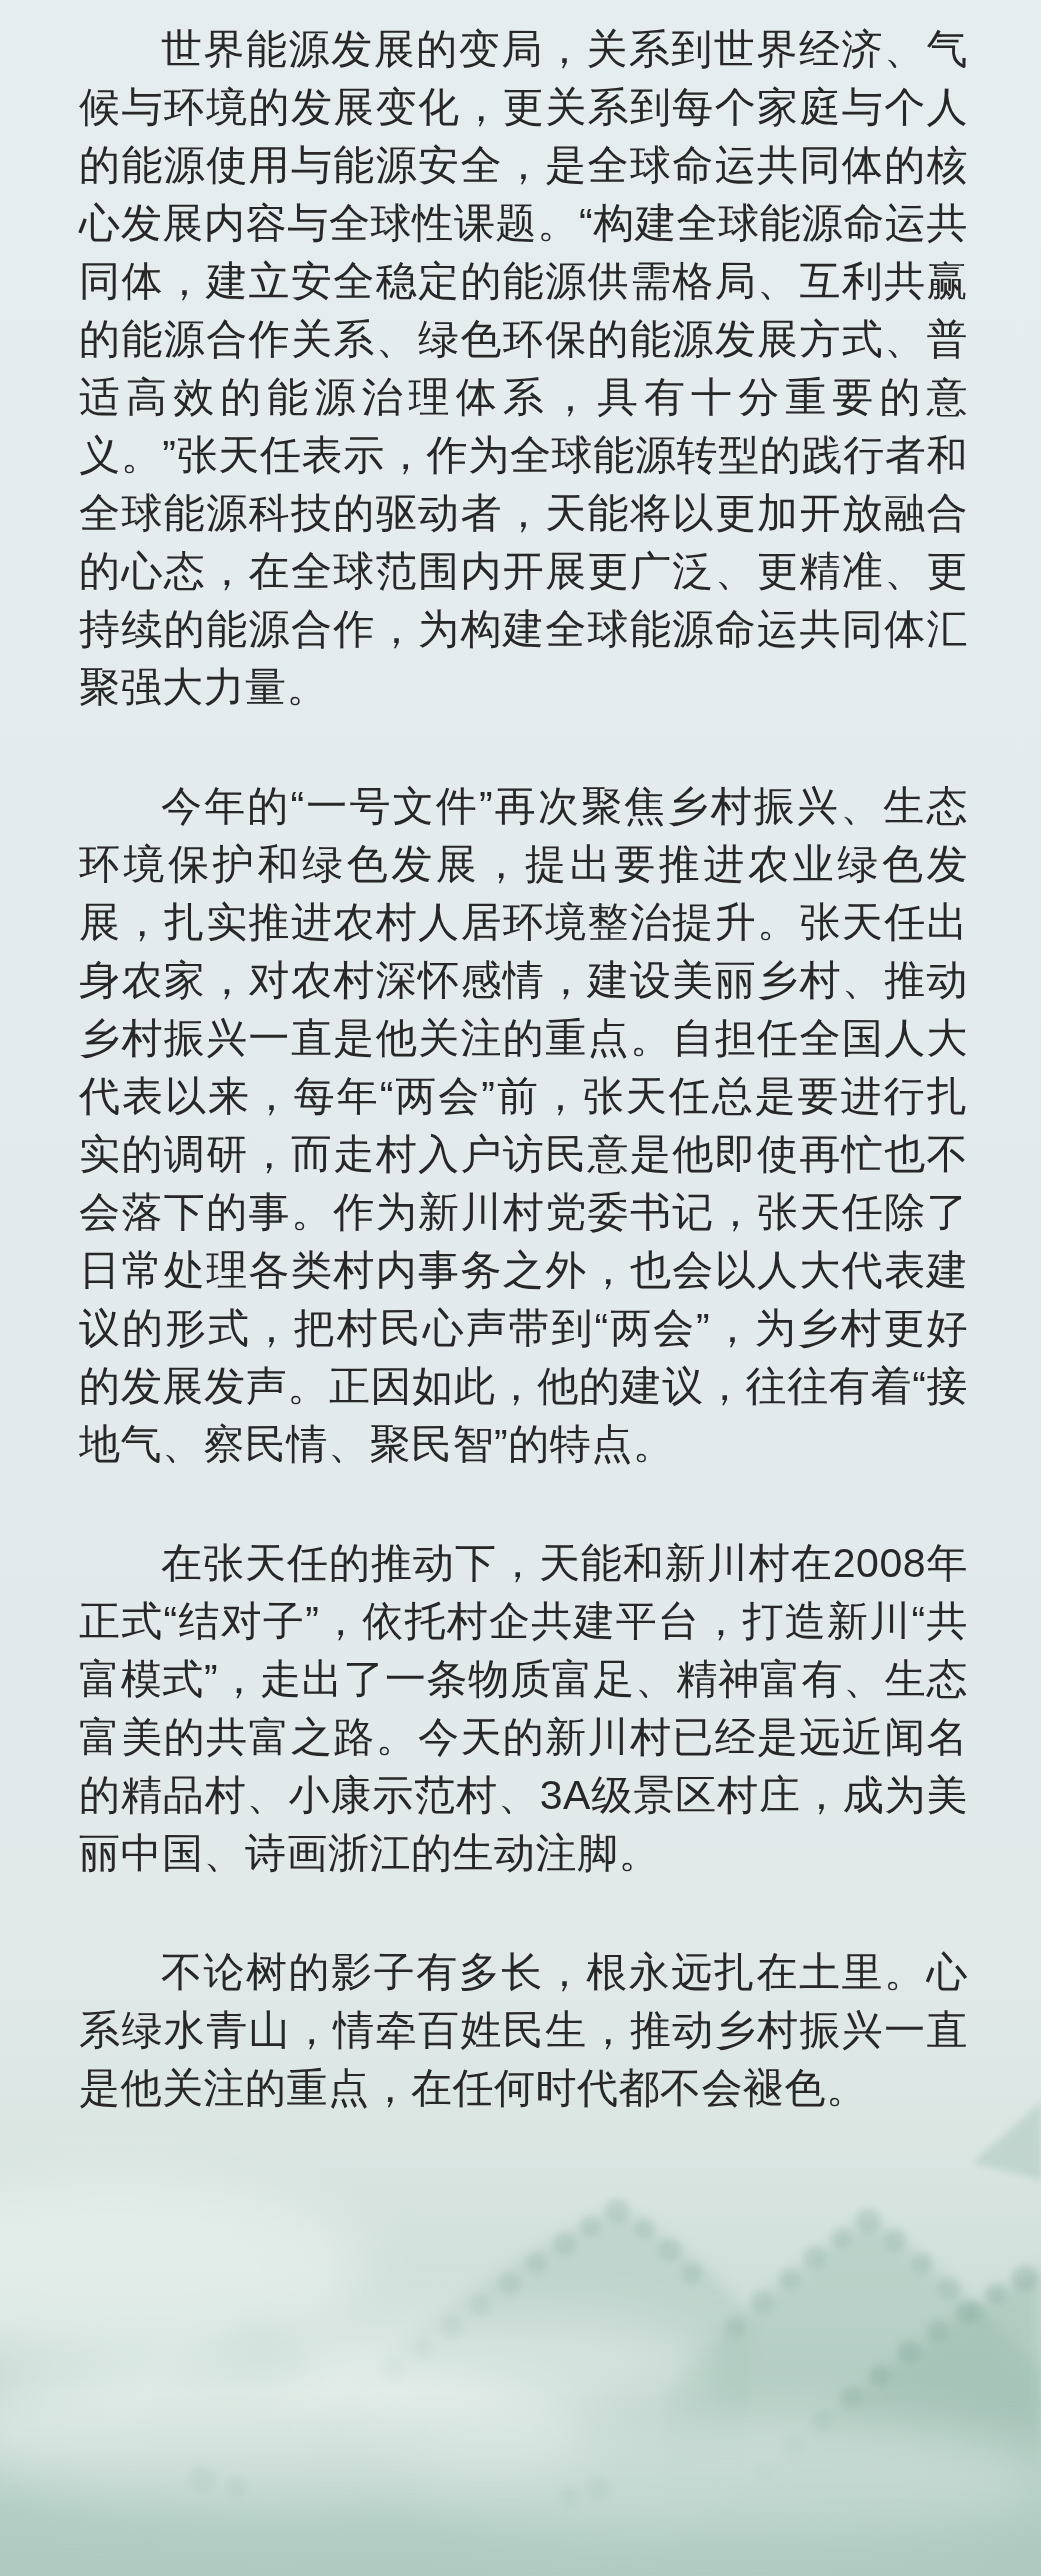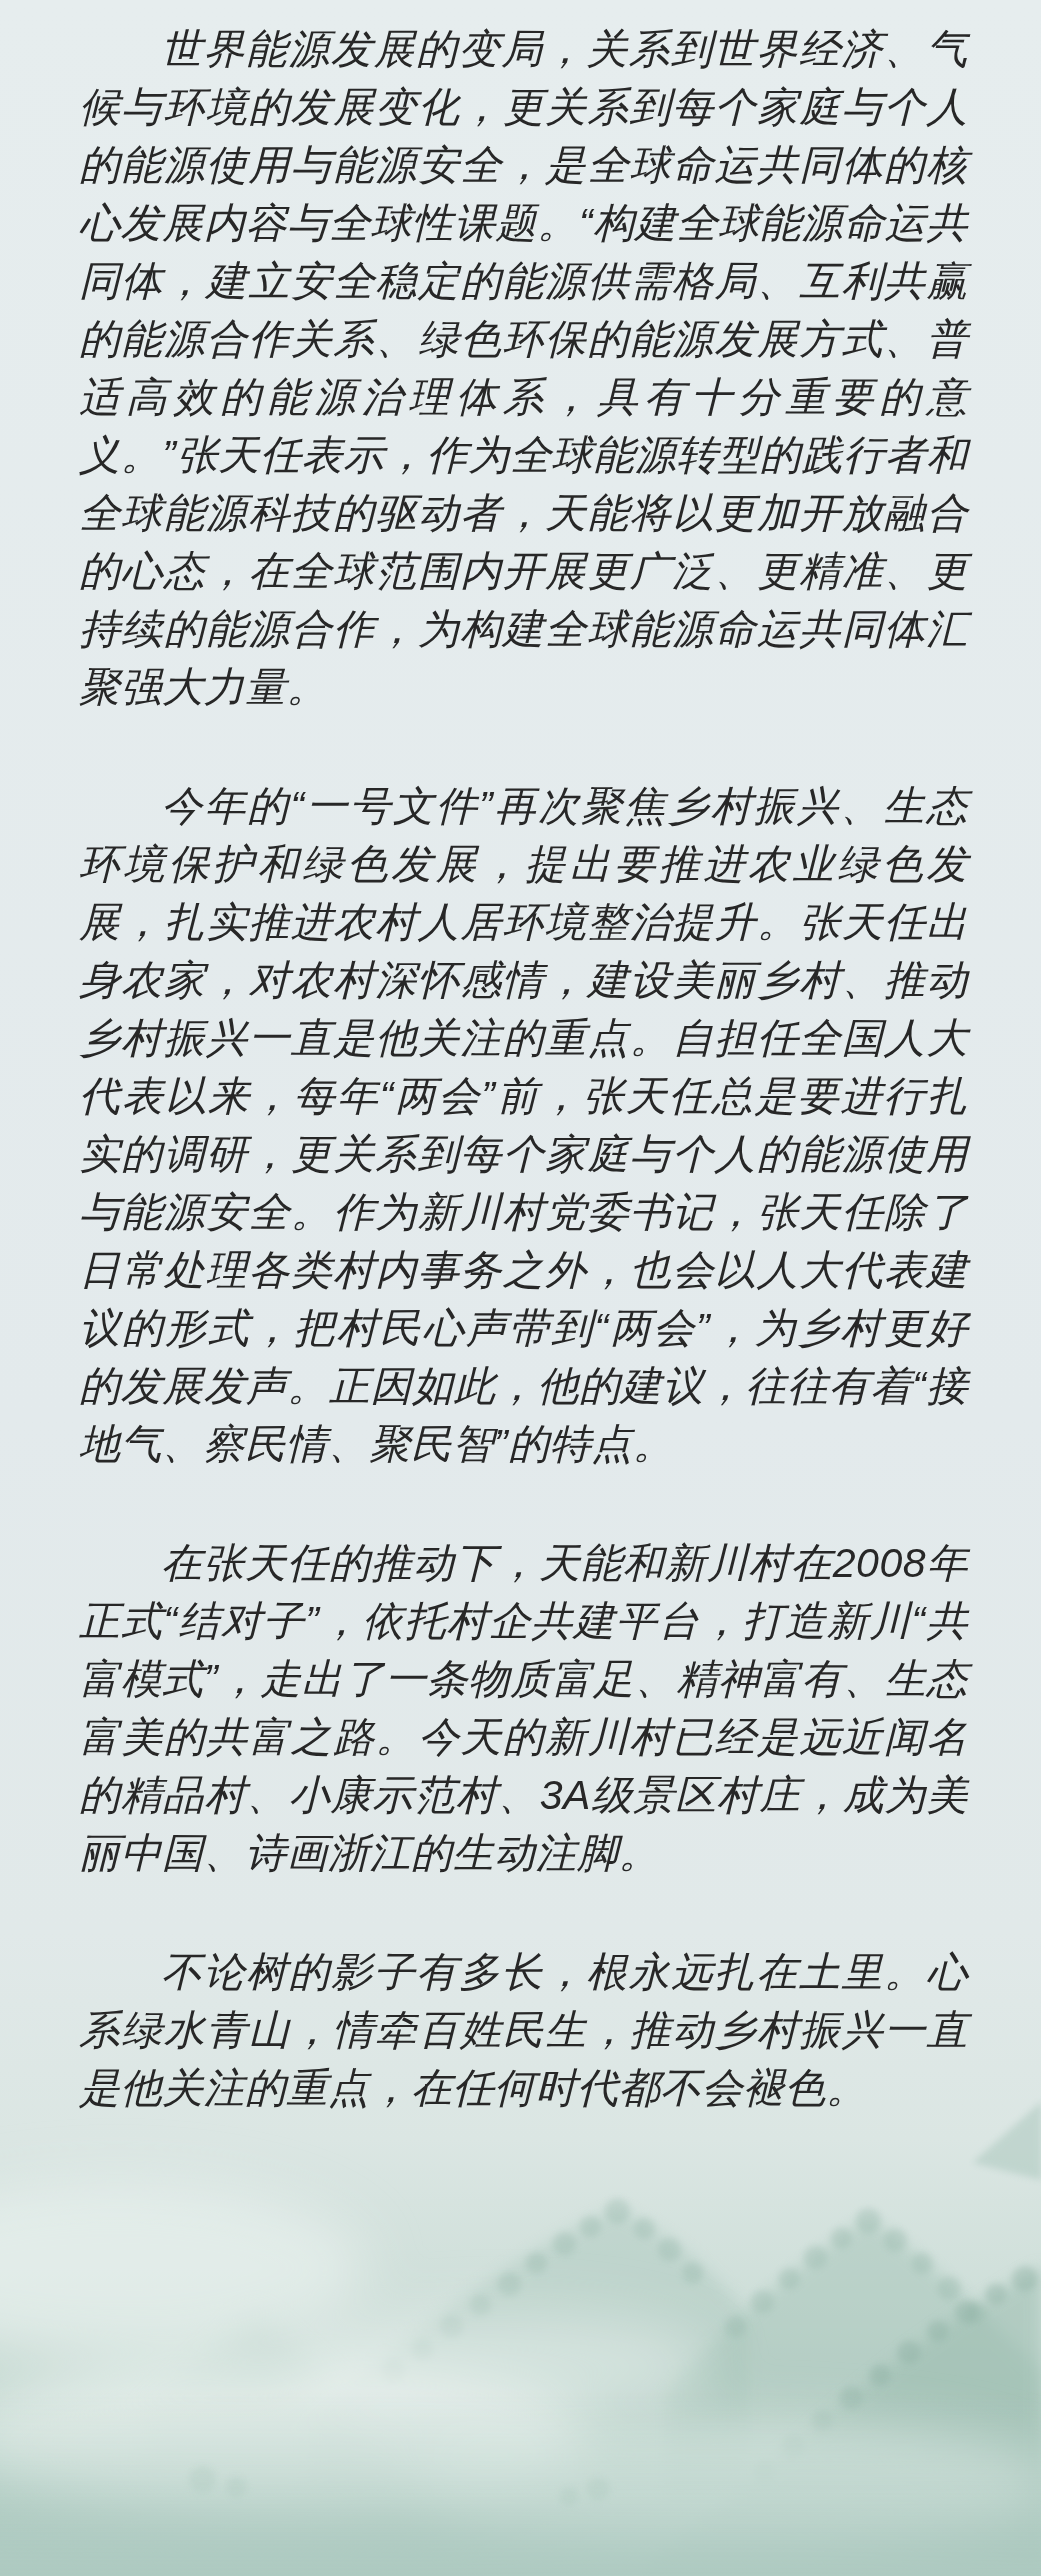--- a/index.html
+++ b/index.html
@@ -31,38 +31,37 @@
     line-height: 58px;
     letter-spacing: 0.5px;
     text-align: justify;
     text-justify: inter-ideograph;
     color: #272727;
   }
   .article p {
     margin: 0 0 61px 0;
     text-indent: 2em;
     word-break: break-all;
-    font-style: italic;
   }
   .mountains {
     position: absolute;
     left: 0; right: 0; bottom: 0;
     height: 502px;
     pointer-events: none;
   }
   .mountains svg { display: block; width: 100%; height: 100%; }
 </style>
 </head>
 <body>
 
 <div class="page">
 
   <main class="article">
     <p>世界能源发展的变局，关系到世界经济、气候与环境的发展变化，更关系到每个家庭与个人的能源使用与能源安全，是全球命运共同体的核心发展内容与全球性课题。“构建全球能源命运共同体，建立安全稳定的能源供需格局、互利共赢的能源合作关系、绿色环保的能源发展方式、普适高效的能源治理体系，具有十分重要的意义。”张天任表示，作为全球能源转型的践行者和全球能源科技的驱动者，天能将以更加开放融合的心态，在全球范围内开展更广泛、更精准、更持续的能源合作，为构建全球能源命运共同体汇聚强大力量。</p>
-    <p>今年的“一号文件”再次聚焦乡村振兴、生态环境保护和绿色发展，提出要推进农业绿色发展，扎实推进农村人居环境整治提升。张天任出身农家，对农村深怀感情，建设美丽乡村、推动乡村振兴一直是他关注的重点。自担任全国人大代表以来，每年“两会”前，张天任总是要进行扎实的调研，更关系到每个家庭与个人的能源使用与能源安全。作为新川村党委书记，张天任除了日常处理各类村内事务之外，也会以人大代表建议的形式，把村民心声带到“两会”，为乡村更好的发展发声。正因如此，他的建议，往往有着“接地气、察民情、聚民智”的特点。</p>
+    <p>今年的“一号文件”再次聚焦乡村振兴、生态环境保护和绿色发展，提出要推进农业绿色发展，扎实推进农村人居环境整治提升。张天任出身农家，对农村深怀感情，建设美丽乡村、推动乡村振兴一直是他关注的重点。自担任全国人大代表以来，每年“两会”前，张天任总是要进行扎实的调研，而走村入户访民意是他即使再忙也不会落下的事。作为新川村党委书记，张天任除了日常处理各类村内事务之外，也会以人大代表建议的形式，把村民心声带到“两会”，为乡村更好的发展发声。正因如此，他的建议，往往有着“接地气、察民情、聚民智”的特点。</p>
     <p>在张天任的推动下，天能和新川村在2008年正式“结对子”，依托村企共建平台，打造新川“共富模式”，走出了一条物质富足、精神富有、生态富美的共富之路。今天的新川村已经是远近闻名的精品村、小康示范村、3A级景区村庄，成为美丽中国、诗画浙江的生动注脚。</p>
     <p>不论树的影子有多长，根永远扎在土里。心系绿水青山，情牵百姓民生，推动乡村振兴一直是他关注的重点，在任何时代都不会褪色。</p>
   </main>
 
   <div class="mountains">
     <svg viewBox="0 0 1080 520" preserveAspectRatio="none">
       <defs>
         <filter id="b4" x="-30%" y="-30%" width="160%" height="160%">
             <feGaussianBlur stdDeviation="4"></feGaussianBlur>
           </filter>

